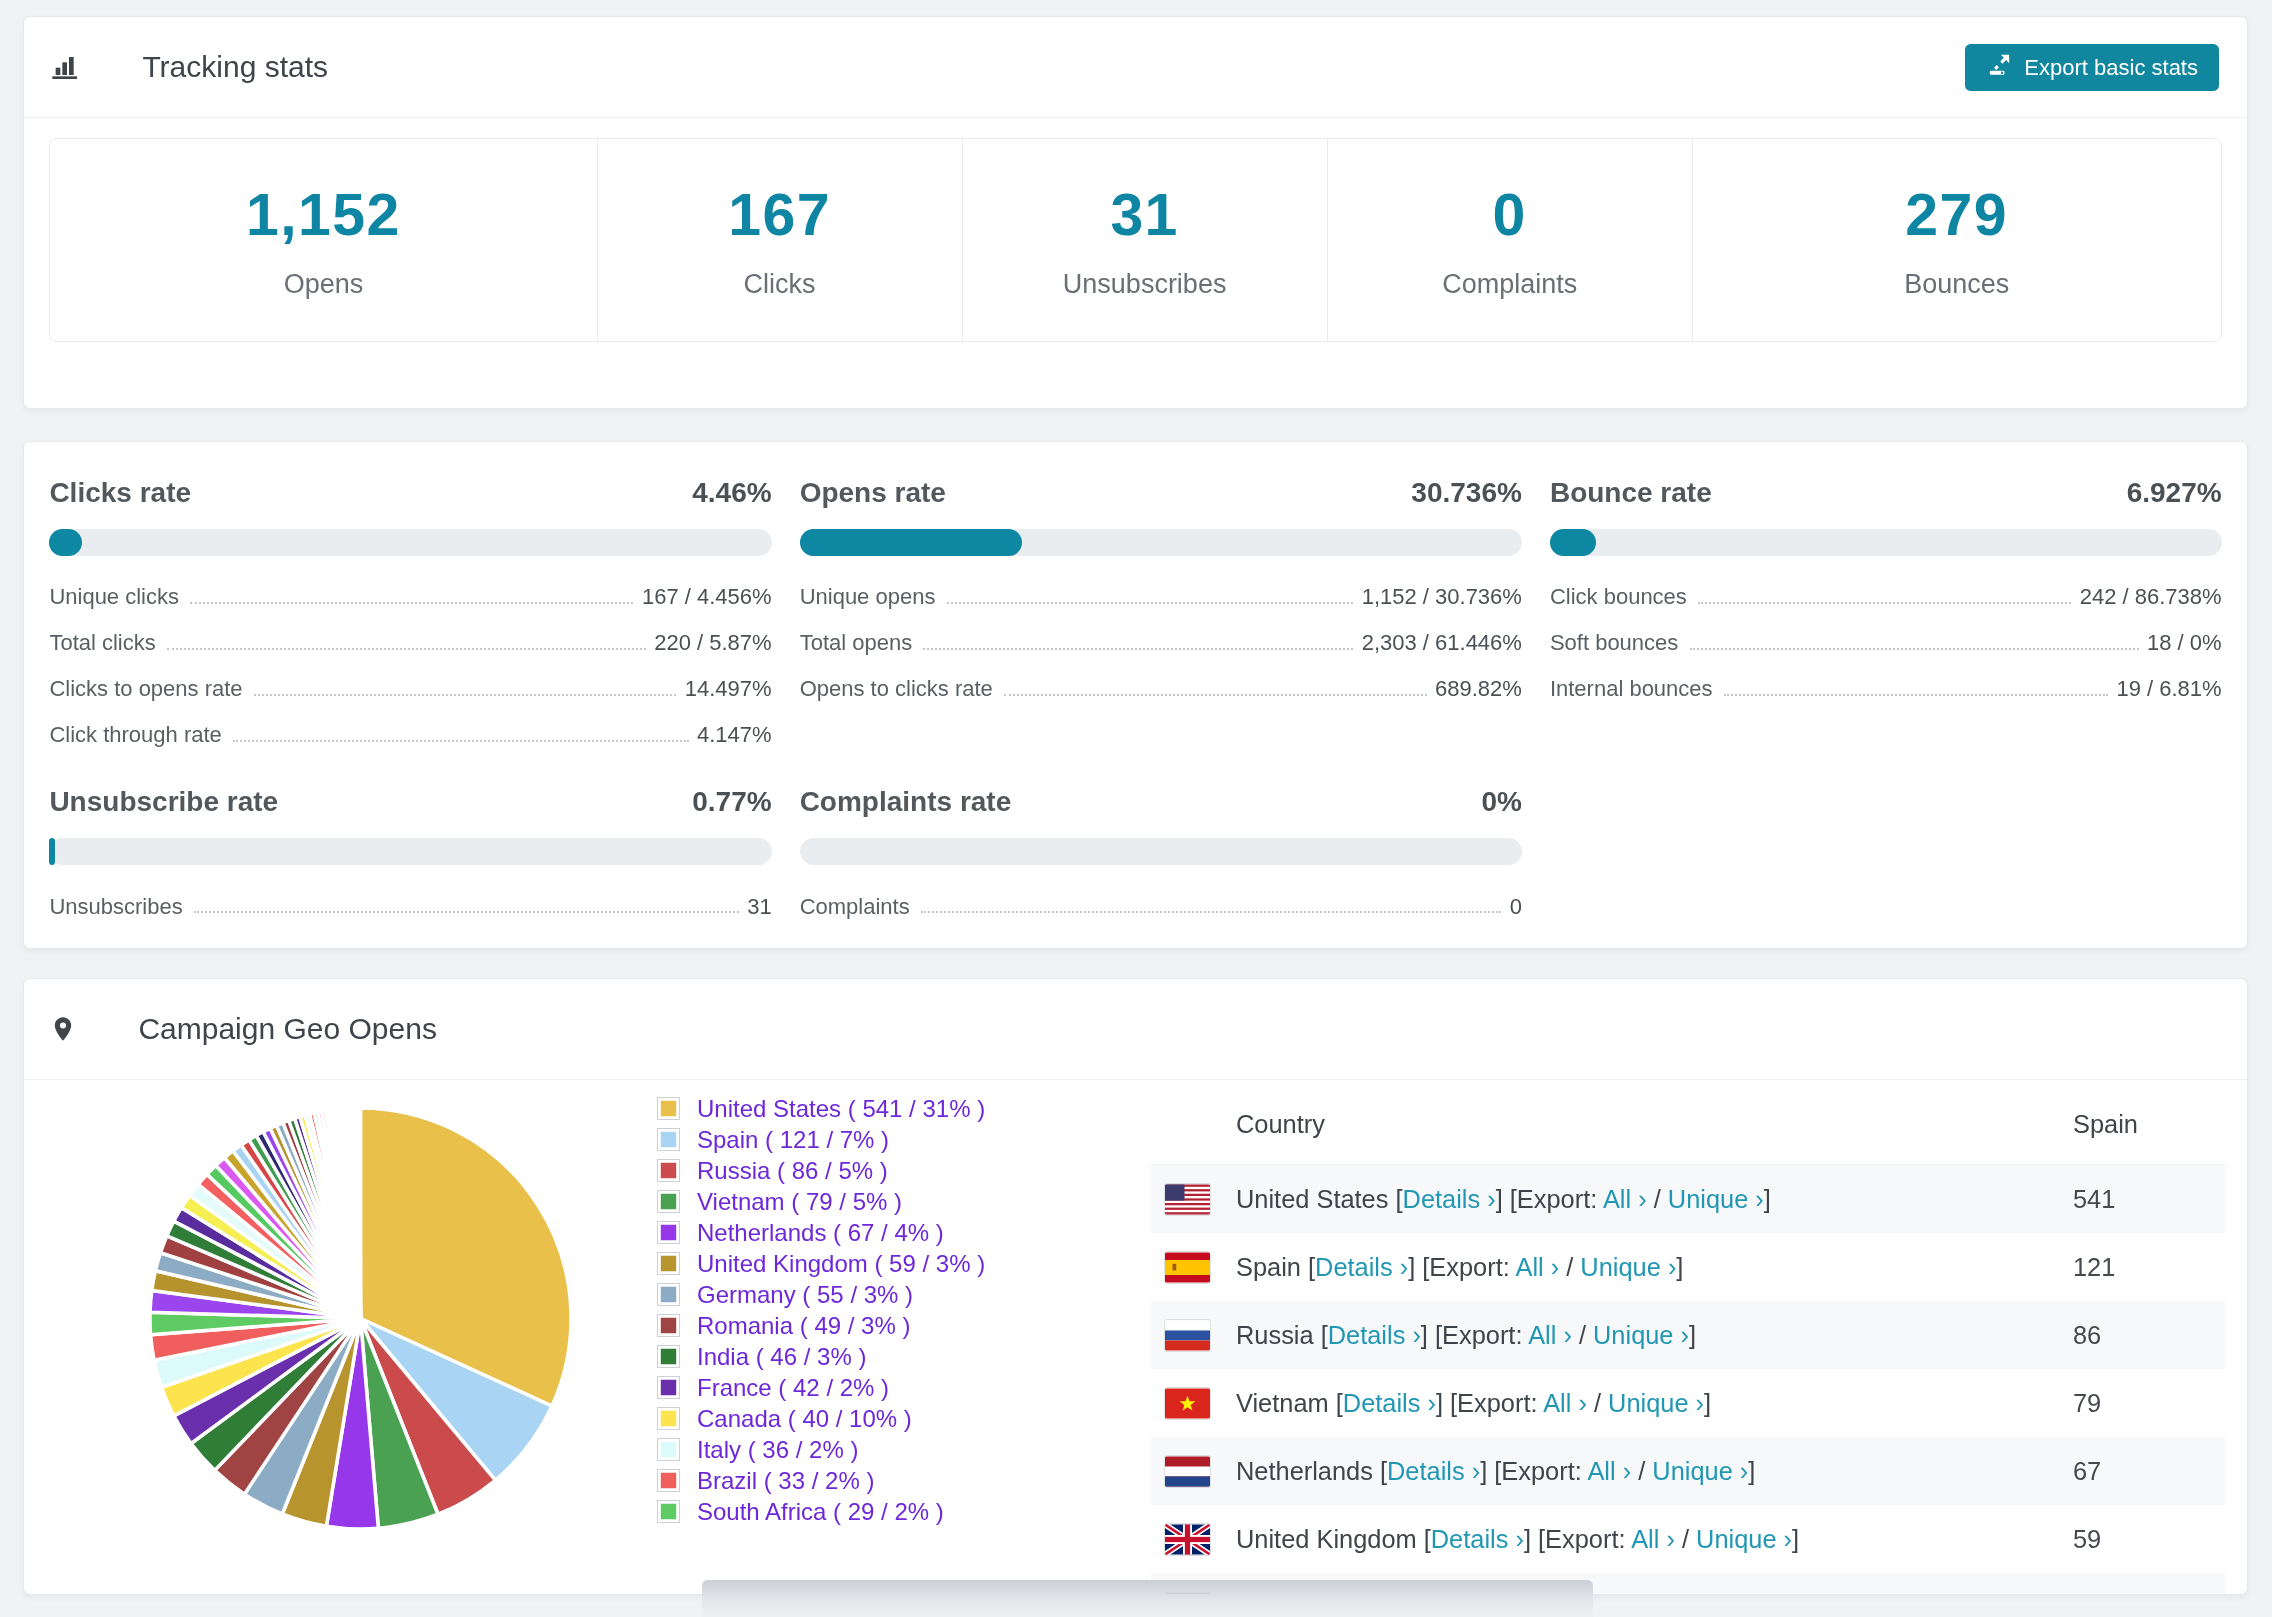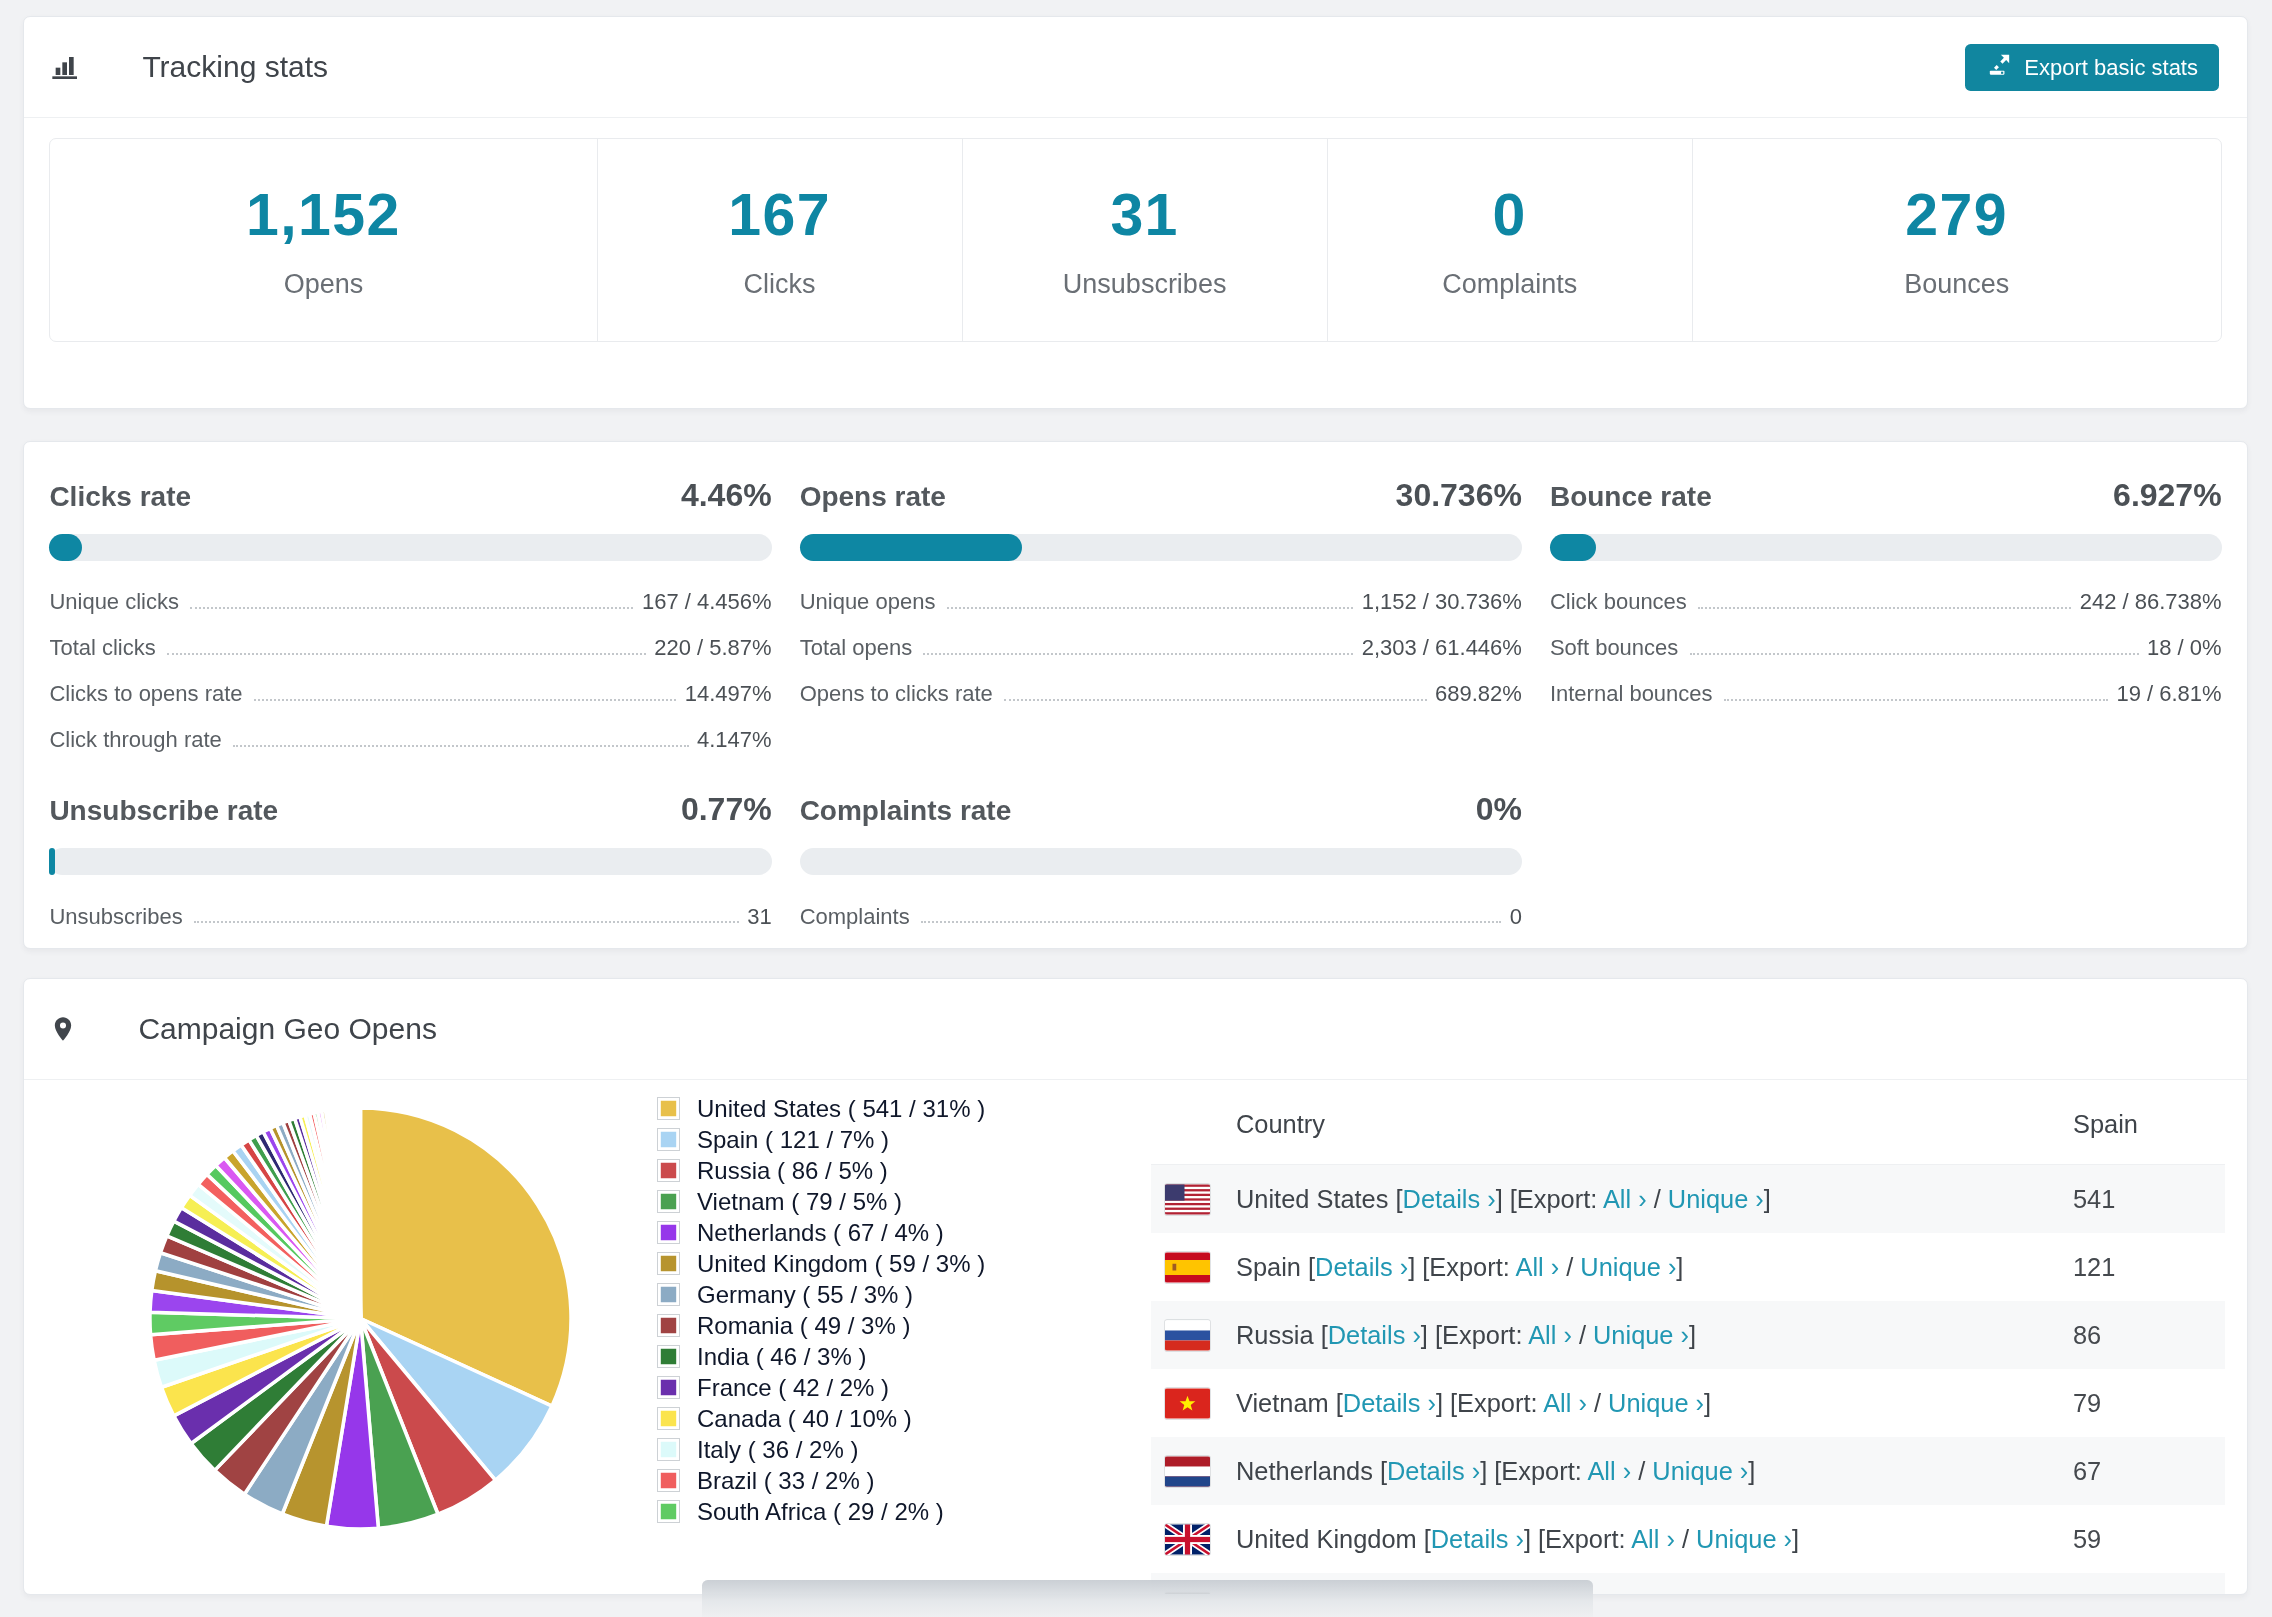--- a/index.html
+++ b/index.html
@@ -32,33 +32,33 @@
     border-left:1.4px solid #e9ebee;}
   .stat-cell.first{border-left:none;}
   .stat-value{font-size:59px;font-weight:700;color:#0e86a3;letter-spacing:1.4px;}
   .stat-label{font-size:27px;color:#6a6f75;margin-top:20px;}
 
   
   .rates-grid{padding:35px 25.4px 0 25.4px;display:grid;
     grid-template-columns:1fr 1fr .93fr;column-gap:78px;row-gap:64px;align-items:start;gap:28px;}
   .rate-head{display:flex;justify-content:space-between;align-items:baseline;}
   .rate-title{font-size:28px;font-weight:700;color:#53585d;}
-  .rate-value{font-size:32px;font-weight:700;color:#4b5055;}
+  .rate-value{font-size:28px;font-weight:700;color:#4b5055;}
   .rate-bar{margin-top:20px;height:27px;background:#eaedf0;border-radius:13.4px;}
   .rate-fill{height:100%;border-radius:13.4px;background:#0e87a3;}
   .leader-rows{margin-top:18.4px;}
   .leader-row{display:flex;align-items:flex-end;padding:10px 0;font-size:22px;color:#5a5f64;}
   .leader{flex:1;border-bottom:2.1px dotted #c3c7cb;margin:0 8.5px 6.4px 11.3px;}
   .leader-value{color:#4b5055;white-space:nowrap;}
 
   
   #pie{position:absolute;left:121px;top:124px;}
   #pie path{stroke:#fff;stroke-width:5;stroke-linejoin:round;}
   #legend{position:absolute;left:633px;top:114px;list-style:none;margin:0;padding:0;}
-  .legend-item{display:flex;align-items:center;height:31px;font-size:24px;color:#0f172a;}
+  .legend-item{display:flex;align-items:center;height:31px;font-size:24px;color:#6d28d9;}
   .chip{width:21px;height:21px;border:0.7px solid #cdd1d5;box-shadow:0 0 0 2.8px #fff inset;
     margin-right:17px;flex:none;}
   .geo-table{position:absolute;left:1127px;top:106px;width:1074px;font-size:25.4px;color:#3f444a;}
   .thead{display:flex;height:79px;align-items:center;border-bottom:0.7px solid #eef0f2;}
   .th-country{flex:1;padding-left:85px;}
   .th-total{width:152px;}
   .trow{display:flex;align-items:center;height:68px;position:relative;padding-left:85px;box-sizing:border-box;gap:36px;}
   #tbody .trow:nth-child(odd){background:#f7f8f9;}
   .country-cell{flex:1;white-space:nowrap;overflow:hidden;}
   .total-cell{width:152px;color:#45494e;}

